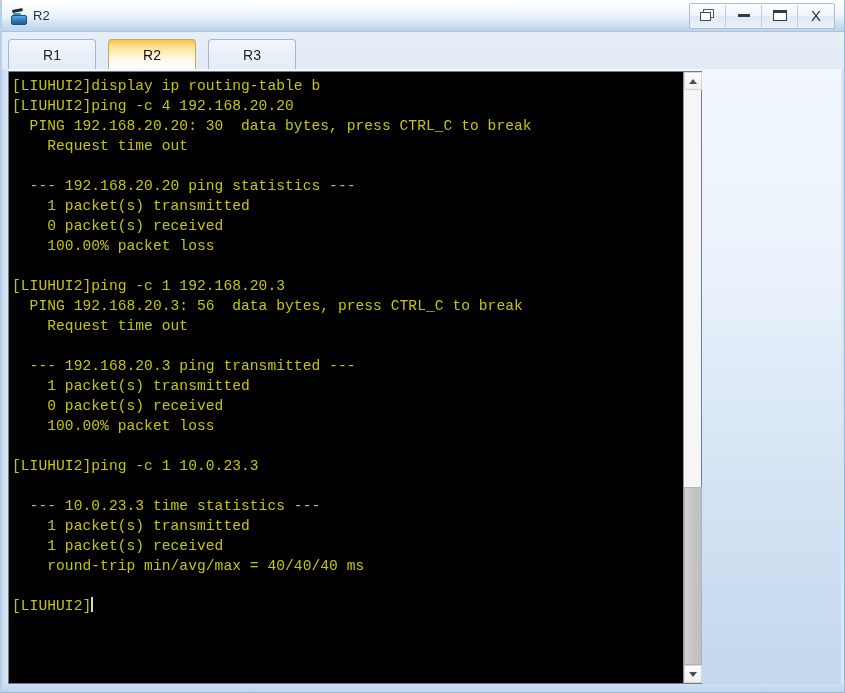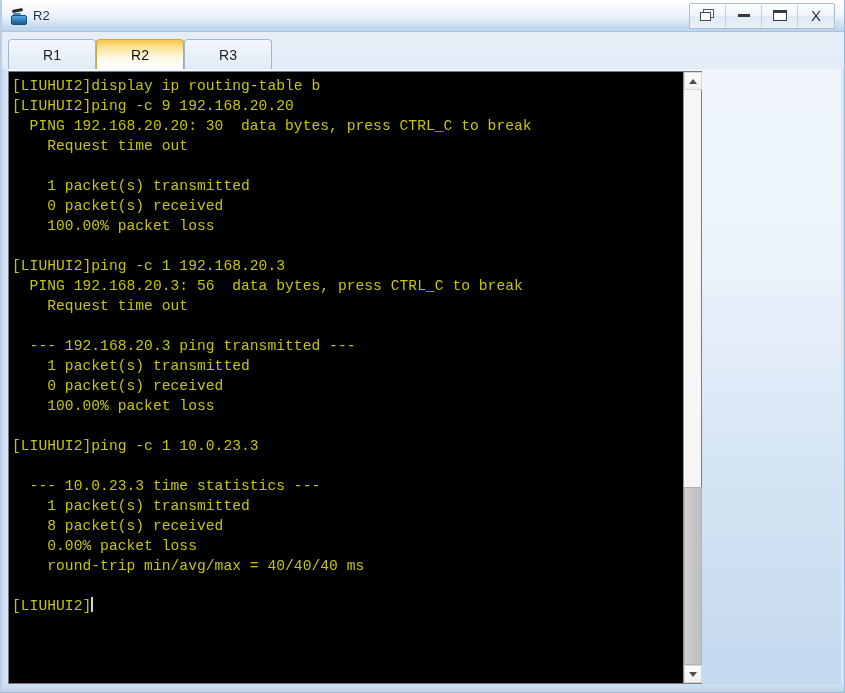--- a/index.html
+++ b/index.html
@@ -175,21 +175,21 @@
     box-sizing: border-box;
     display: flex;
     align-items: center;
     justify-content: center;
     font-size: 14px;
     color: #1a1a1a;
     font-family: "Liberation Sans", sans-serif;
     border: 1px solid #9fb8d2;
     border-bottom: none;
     border-radius: 4px 4px 0 0;
-    margin-right: 0;
+    margin-right: 12px;
     position: relative;
   }
   .tab.inactive {
     background: linear-gradient(to bottom, #f4f8fd 0%, #eaf1f9 45%, #e2ebf6 100%);
     color: #222;
   }
   .tab.active {
     background: linear-gradient(to bottom,
         #f7c447 0%,
         #fbda84 18%,
@@ -354,43 +354,43 @@
     </div>
   </div>
 
   <div class="left-strip"></div>
   <div class="right-strip"></div>
 
   <div class="terminal-wrap">
     <div class="terminal" id="terminal">
 
     <div class="term-line">[LIUHUI2]display ip routing-table b</div>
-        <div class="term-line">[LIUHUI2]ping -c 9 192.168.20.20</div>
+        <div class="term-line">[LIUHUI2]ping -c 4 192.168.20.20</div>
         <div class="term-line">  PING 192.168.20.20: 30  data bytes, press CTRL_C to break</div>
         <div class="term-line">    Request time out</div>
         <div class="term-line">&nbsp;</div>
+        <div class="term-line">  --- 192.168.20.20 ping statistics ---</div>
         <div class="term-line">    1 packet(s) transmitted</div>
         <div class="term-line">    0 packet(s) received</div>
         <div class="term-line">    100.00% packet loss</div>
         <div class="term-line">&nbsp;</div>
         <div class="term-line">[LIUHUI2]ping -c 1 192.168.20.3</div>
         <div class="term-line">  PING 192.168.20.3: 56  data bytes, press CTRL_C to break</div>
         <div class="term-line">    Request time out</div>
         <div class="term-line">&nbsp;</div>
         <div class="term-line">  --- 192.168.20.3 ping transmitted ---</div>
         <div class="term-line">    1 packet(s) transmitted</div>
         <div class="term-line">    0 packet(s) received</div>
         <div class="term-line">    100.00% packet loss</div>
         <div class="term-line">&nbsp;</div>
         <div class="term-line">[LIUHUI2]ping -c 1 10.0.23.3</div>
         <div class="term-line">&nbsp;</div>
         <div class="term-line">  --- 10.0.23.3 time statistics ---</div>
         <div class="term-line">    1 packet(s) transmitted</div>
-        <div class="term-line">    8 packet(s) received</div>
-        <div class="term-line">    0.00% packet loss</div>
+        <div class="term-line">    1 packet(s) received</div>
         <div class="term-line">    round-trip min/avg/max = 40/40/40 ms</div>
         <div class="term-line">&nbsp;</div>
         <div class="term-line"><span>[LIUHUI2]</span><span class="cursor"></span></div>
       </div>
 
     <div class="vscroll">
       <div class="sb-btn">
         <span class="sb-arrow up"></span>
       </div>
       <div class="sb-track" id="sb-track">

